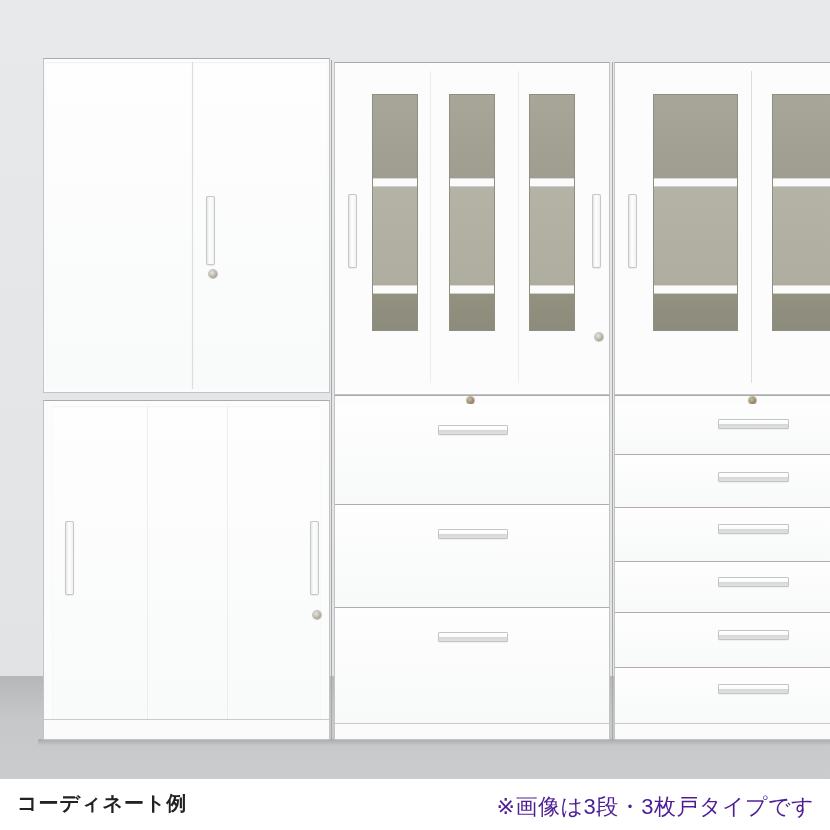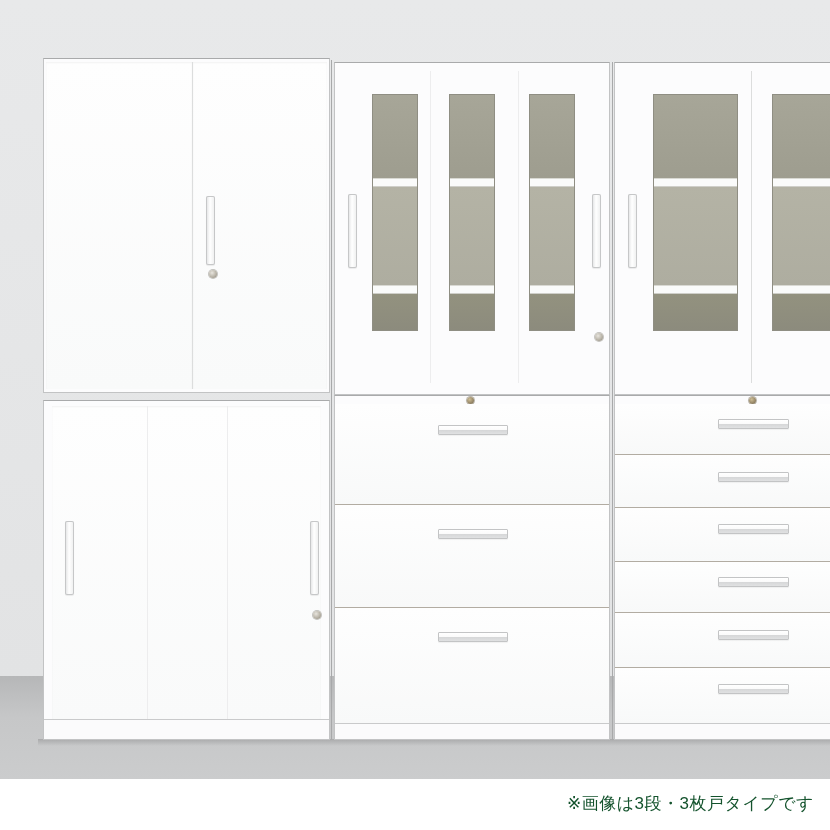--- a/index.html
+++ b/index.html
@@ -31,21 +31,21 @@
   .pane-top{height:83px;background:linear-gradient(to bottom,#a7a698,#9e9d8f);}
   .pane-mid{height:98px;background:linear-gradient(to bottom,#b4b3a5,#aeada0);}
   .pane-bot{flex:1;background:linear-gradient(to bottom,#93927f,#8c8b7d);}
   .shelfbar{height:7px;background:#fafbfa;border-top:1px solid #d9d9d3;border-bottom:1px solid #cfcfc9;}
   
   .drawer{position:relative;border-bottom:1px solid #b2aca2;background:linear-gradient(to bottom,#fefefe,#f8f9f9);}
   .drawer:last-child{border-bottom:none;}
   .base-strip{background:#fbfbfc;border-top:1px solid #c9cacb;}
   
   .caption-title{left:17px;top:790px;font-size:20px;font-weight:bold;color:#222222;letter-spacing:1px;}
-  .caption-note{right:16px;top:792px;font-size:17px;color:#14532d;letter-spacing:0.5px;}
+  .caption-note{right:16px;top:792px;font-size:22px;color:#4c1d95;letter-spacing:0.5px;}
 </style>
 </head>
 <body>
 
 <div id="stage">
 
   <div class="abs wall"></div>
   <div class="abs floor"></div>
   <div class="abs cab-shadow"></div>
 
@@ -152,15 +152,16 @@
       <div class="drawer" style="flex:1;">
         <div class="abs h-handle" style="left:103px;top:16px;width:71px;"></div>
       </div>
     </div>
     <div class="abs base-strip" style="left:0;top:327px;width:215px;height:16px;"></div>
   </div>
 
   <div class="abs col-gap" style="left:331px;top:60px;height:680px;"></div>
   <div class="abs col-gap" style="left:612px;top:62px;height:678px;"></div>
 
+  <div class="abs caption-title">コーディネート例</div>
   <div class="abs caption-note">※画像は3段・3枚戸タイプです</div>
 
 </div>
 
 </body></html>

